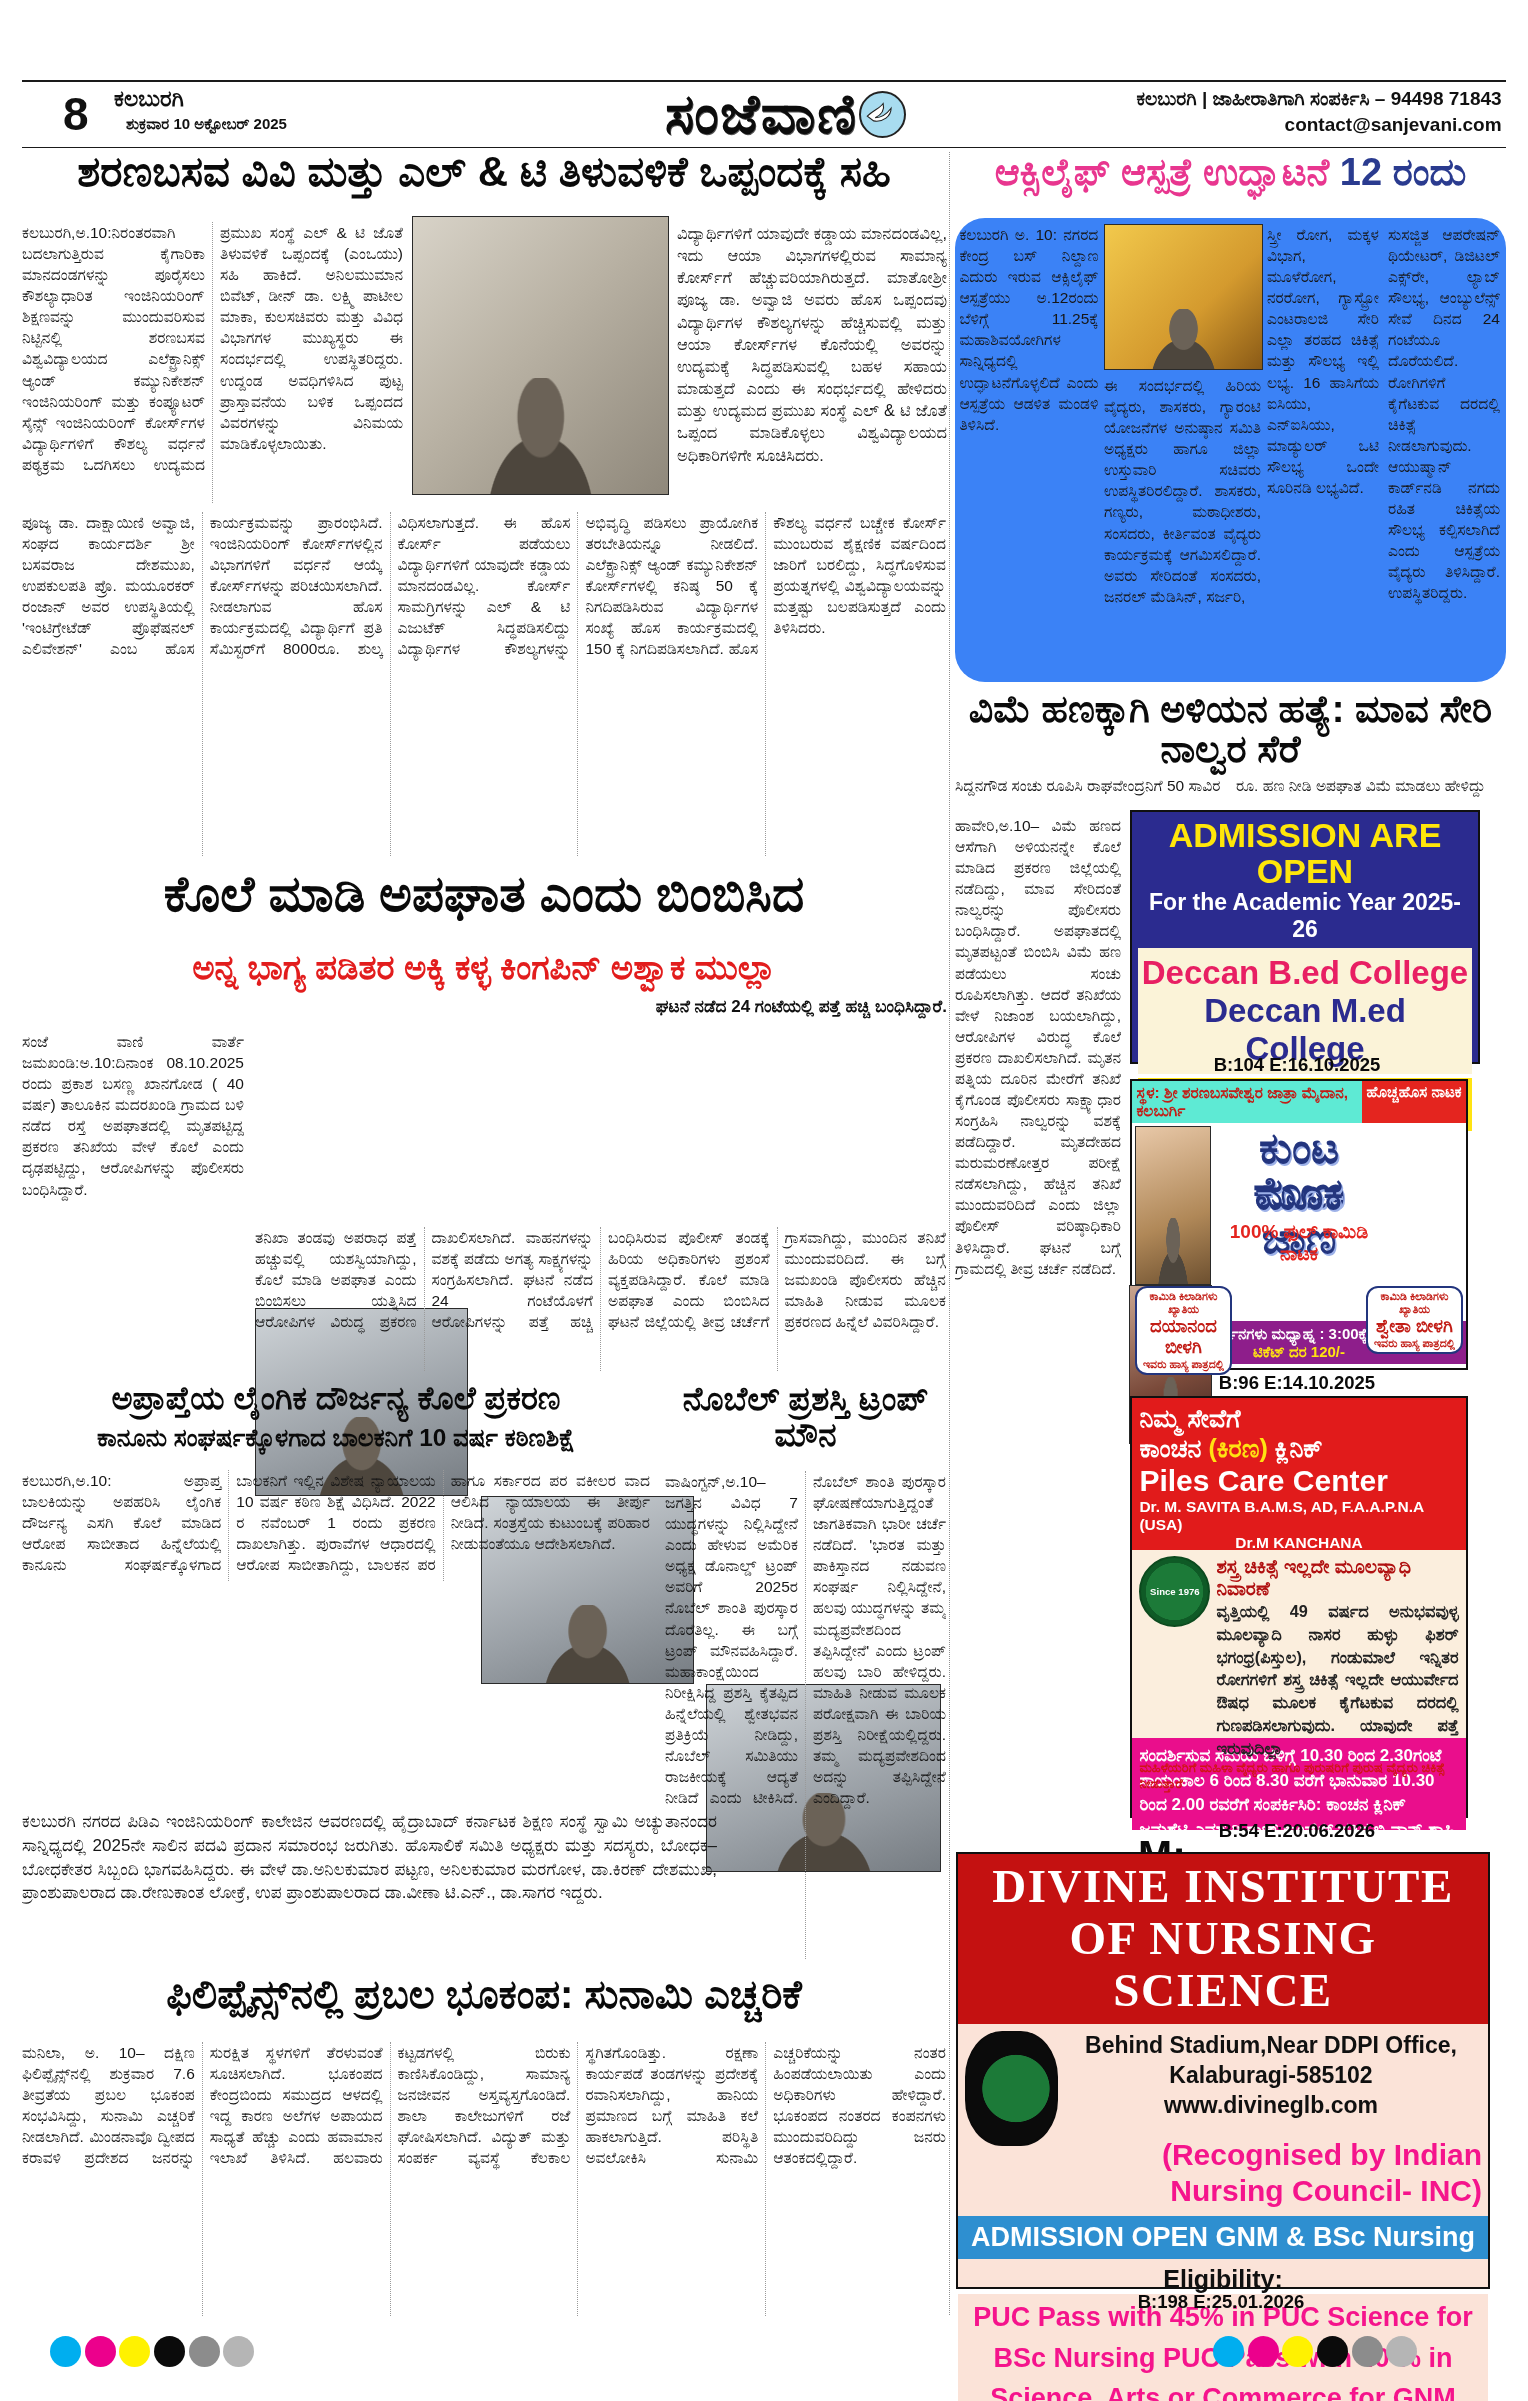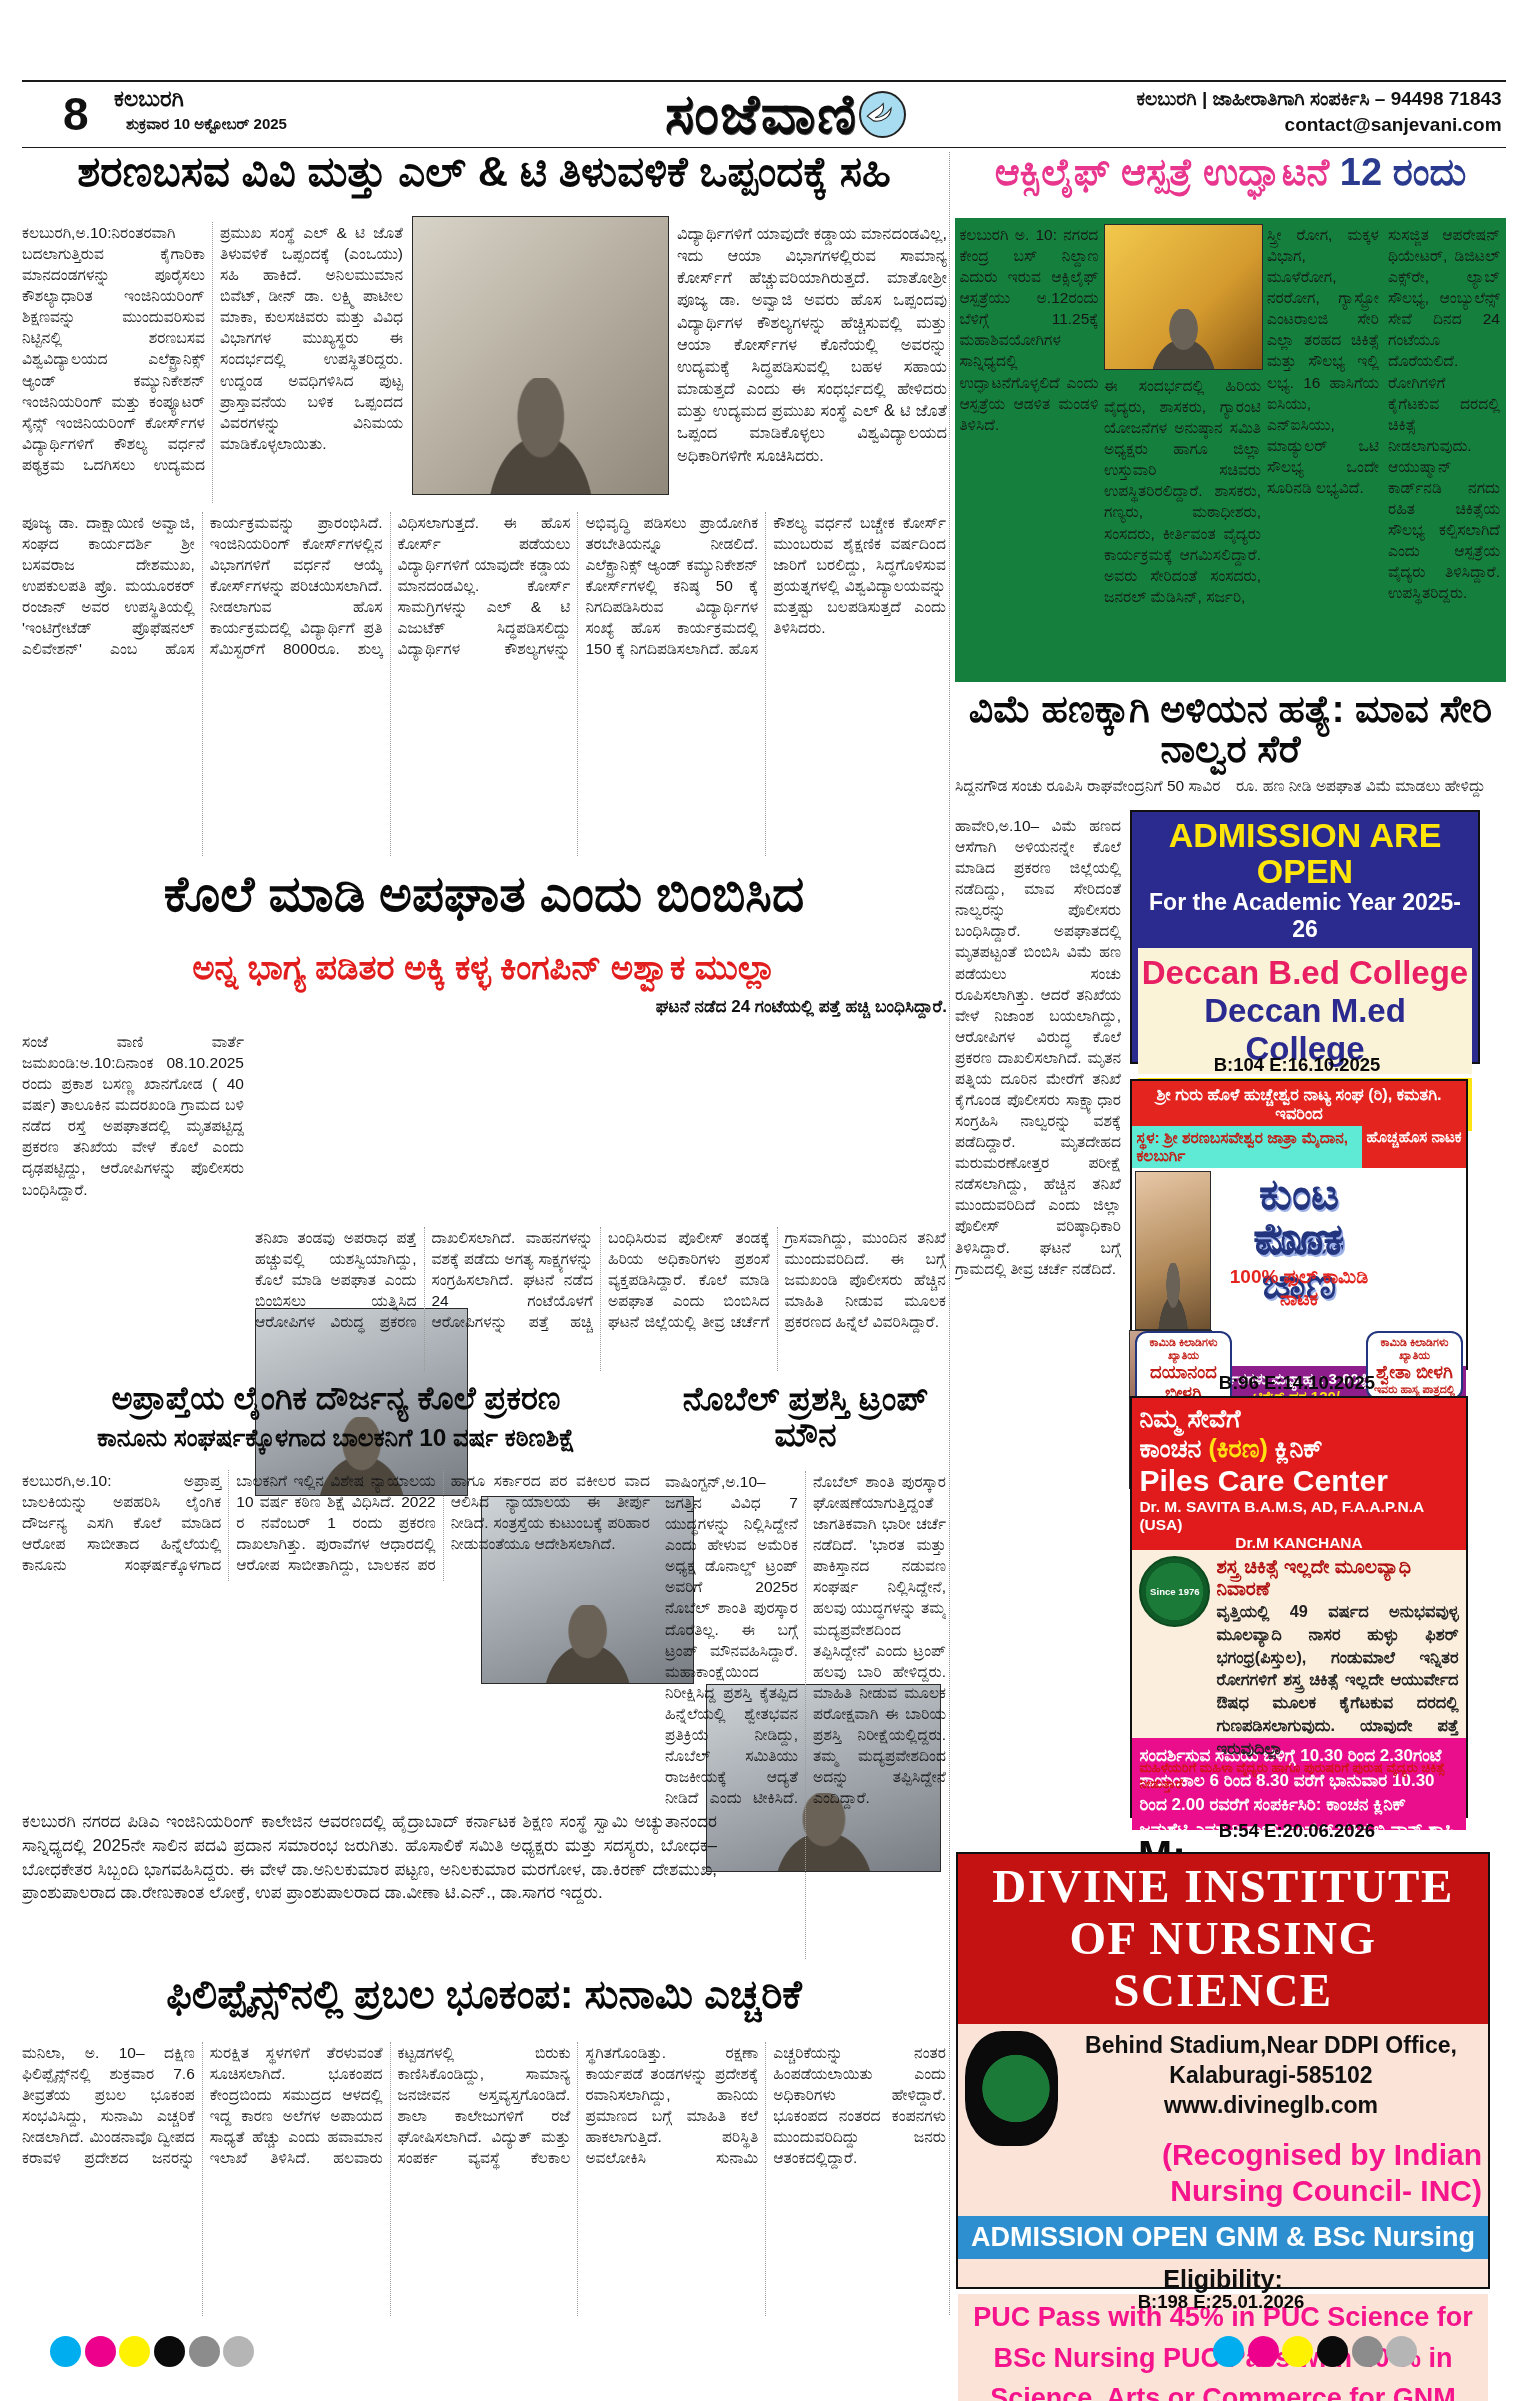--- a/index.html
+++ b/index.html
@@ -73,21 +73,21 @@
   .divine .elig{color:#101010;font-size:25px;font-weight:800;text-align:center;margin-top:6px;}
   .divine .puc{color:#f5148c;font-size:27px;font-weight:800;text-align:center;line-height:1.5;background:#fbe3d8;padding:3px;}
   .divine .ct{background:#c41111;color:#fff;font-size:33px;font-weight:800;text-align:center;padding:6px 1.5px;}
   .nursing-logo{width:89px;height:111px;background:radial-gradient(circle at 55% 50%,#1c7a38 0 45%,#0b0b0b 46% 100%);border-radius:40% 40% 40% 40%;border:2.2px solid #0a0a0a;}
   
   .dot{width:31px;height:31px;border-radius:50%;display:inline-block;margin-right:3.7px;}
   .d-c{background:#00aeef}.d-m{background:#ec008c}.d-y{background:#fff200}.d-k{background:#0b0b0b}.d-g1{background:#8c8c8c}.d-g2{background:#b5b5b5}
   .red-sub{color:#e21d1d;font-weight:800;text-align:center;}
   .note{font-size:17px;font-weight:700;text-align:right;}
   .caption{font-size:17px;line-height:1.4;text-align:justify;color:#141414;}
-  .cream{background:#15803d;}
+  .cream{background:#3b82f6;border-radius:30px;}
 </style>
 </head>
 <body>
 
 <div class="abs hdr">
   <div class="abs pageno" style="left:41px;top:9px;">8</div>
   <div class="abs ed-name" style="left:92px;top:4.4px;">ಕಲಬುರಗಿ</div>
   <div class="abs ed-date" style="left:104px;top:33px;">ಶುಕ್ರವಾರ 10 ಅಕ್ಟೋಬರ್ 2025</div>
   <div class="abs" style="left:643px;top:0px;height:64px;display:flex;align-items:center;">
     <span class="masthead">ಸಂಜೆವಾಣಿ</span>
@@ -158,21 +158,20 @@
     <div class="bed">Deccan B.ed College</div>
     <div class="med">Deccan M.ed College</div>
   </div>
   <div class="addr">Near Zam Zam Colony, Malgatti Road, KALABURAGI - 585 104.</div>
   <div class="c1">Contact:</div>
   <div class="c2">9449832545, 8105973905</div>
 </div>
 <div class="abs ad-footer" style="left:1130px;top:1054px;width:334px;">B:104 E:16.10.2025</div>
 
 <div class="abs adbox drama" style="left:1130px;top:1079px;width:334px;height:287px;">
-  <div class="strip1">ಶ್ರೀ ಗುರು ಹೊಳೆ ಹುಚ್ಚೇಶ್ವರ ನಾಟ್ಯ ಸಂಘ (ರಿ), ಕಮತಗಿ. ಇವರಿಂದ</div>
   <div style="display:flex;">
     <div class="strip2" style="flex:1;">ಸ್ಥಳ: ಶ್ರೀ ಶರಣಬಸವೇಶ್ವರ ಜಾತ್ರಾ ಮೈದಾನ, ಕಲಬುರ್ಗಿ</div>
     <div class="newtag">ಹೊಚ್ಚಹೊಸ ನಾಟಕ</div>
   </div>
   <div style="position:relative;height:198px;">
     <div class="abs photo" style="left:3px;top:3px;width:74px;height:157px;background:linear-gradient(160deg,#e8c8a8 0%,#b08858 60%,#6d5030 100%);"></div>
     <div class="abs photo" style="right:3px;top:3px;width:81px;height:157px;background:linear-gradient(160deg,#caa58f 0%,#7a4a3a 60%,#3a2420 100%);"></div>
     <div class="abs title" style="left:80px;top:4.4px;width:174px;">ಕುಂಟ ಕೋಣ</div>
     <div class="abs title" style="left:80px;top:50px;width:174px;">ಮೂಕ ಜಾಣ</div>
     <div class="abs tag" style="left:80px;top:98px;width:174px;">100% ಫುಲ್ ಕಾಮಿಡಿ ನಾಟಕ</div>

